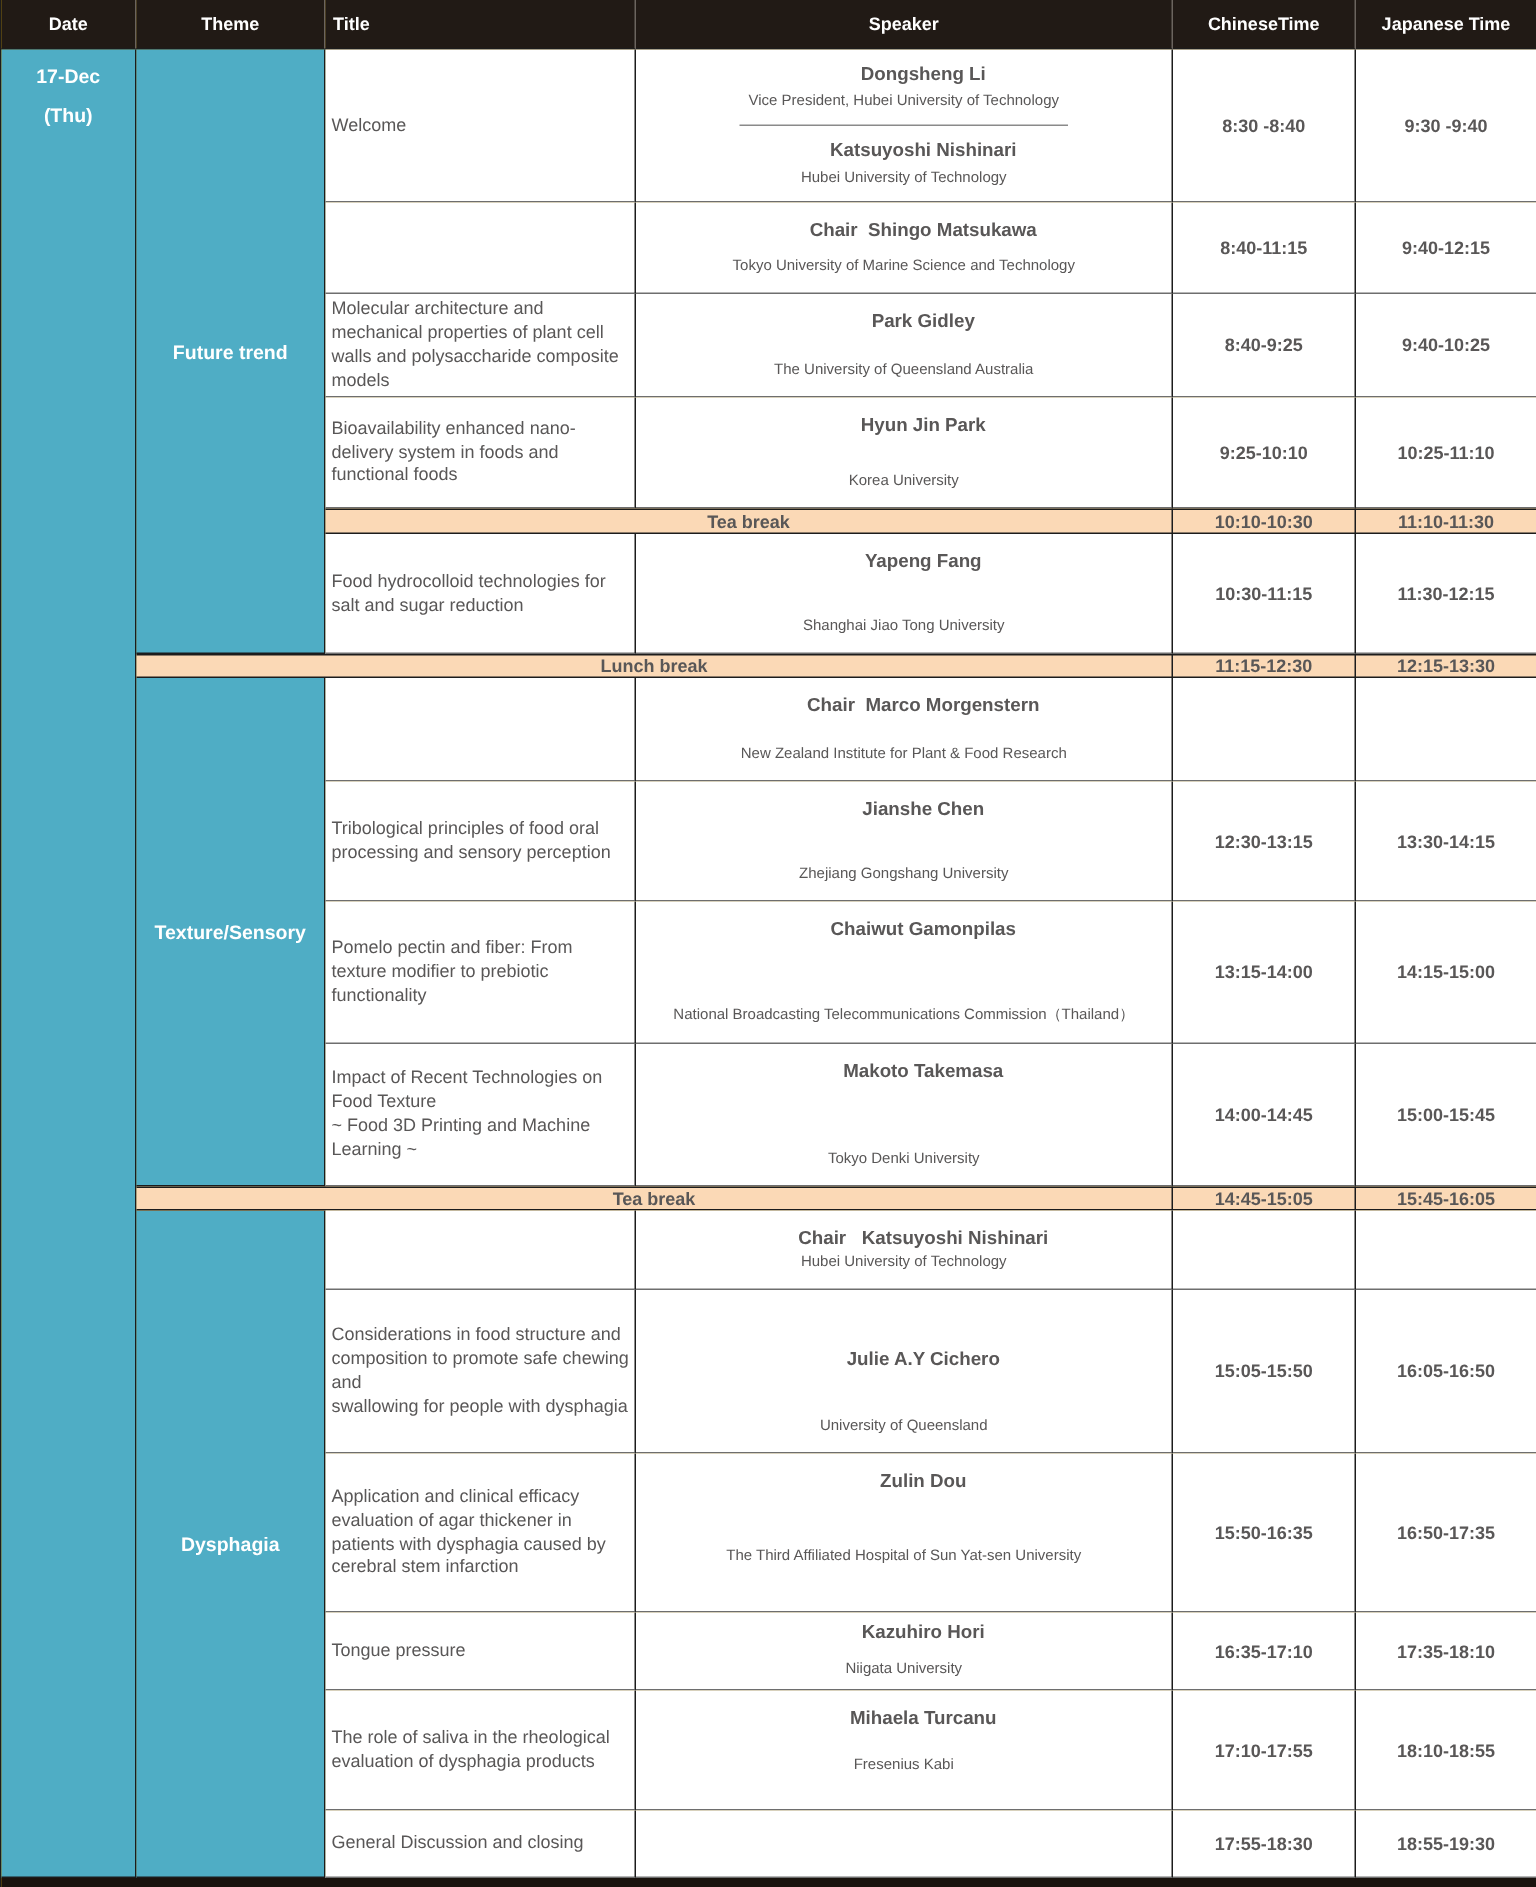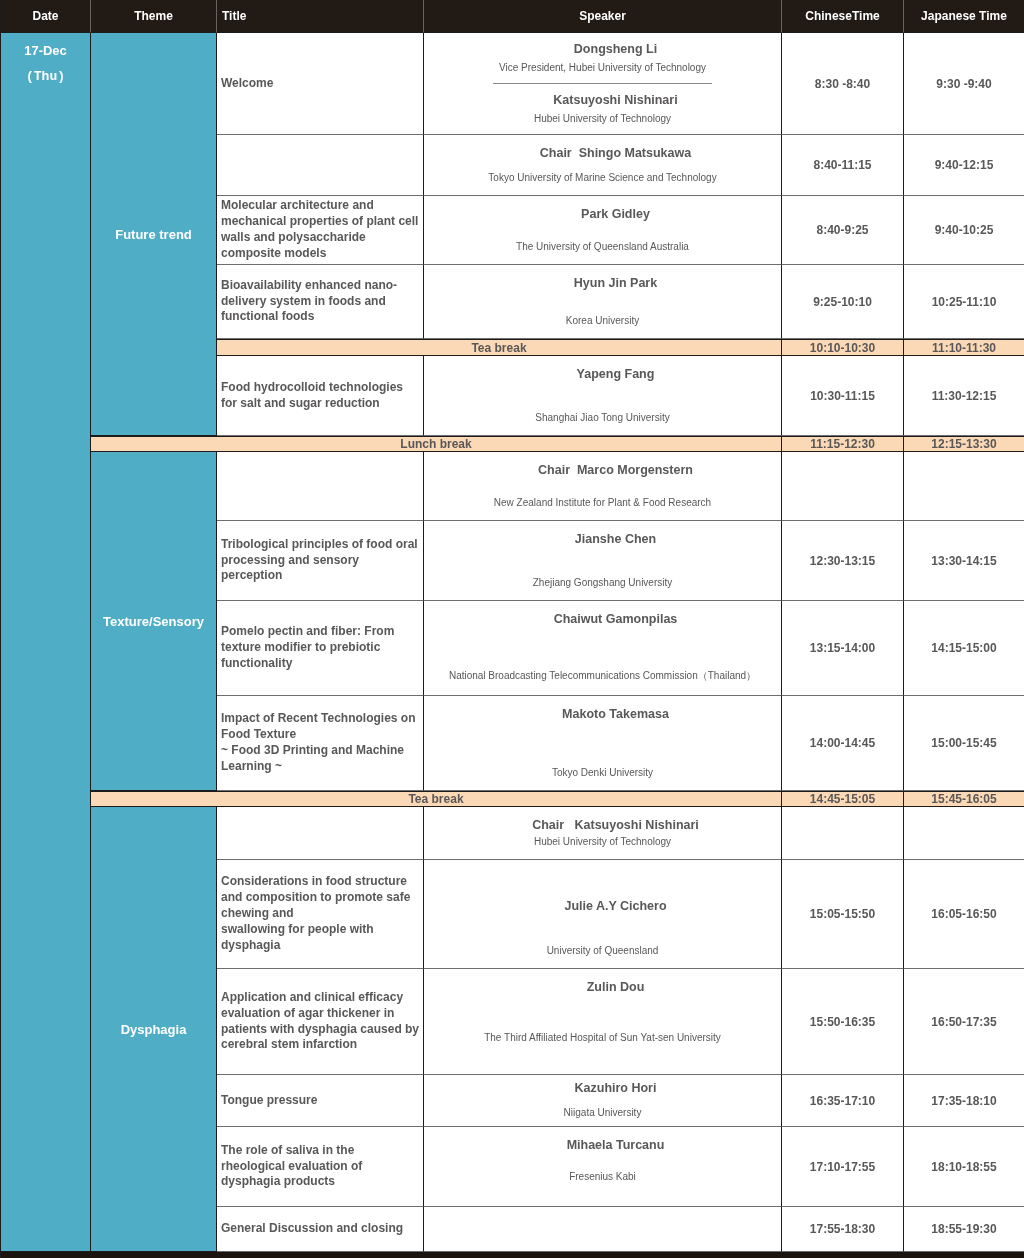--- a/index.html
+++ b/index.html
@@ -27,26 +27,26 @@
   }
   .hdr.left { justify-content:flex-start; padding-left:5px; }
 
   
   .tealcell {
     background:#4FADC5; color:#fff; font-weight:bold;
     border-right:1px solid #1c1c1c; border-bottom:1px solid #1c1c1c;
     display:flex; flex-direction:column; align-items:center;
   }
   .datec { justify-content:flex-start; padding-top:10px; font-size:13px; }
-  .datec .wd { margin-top:11px;font-family:Liberation Mono, monospace; }
+  .datec .wd { margin-top:11px; }
   .themec { justify-content:center; font-size:13px; text-align:center; }
 
   
   .title { display:flex; align-items:center; padding:4px 2px 4px 4px; }
-  .title span { font-size:12px; font-weight:bold; line-height:1.32; white-space:pre-line; }
+  .title span { font-size:12px; font-weight:normal; line-height:1.32; white-space:pre-line; }
 
   
   .speaker { display:flex; flex-direction:column; justify-content:space-between; align-items:center; text-align:center; padding:11px 6px 12px 6px; }
   .spk-name { font-size:12.5px; font-weight:bold; white-space:pre-wrap;margin-left:26px; }
   .spk-aff { font-size:10px; white-space:pre-wrap; }
   .speaker.split { padding:0; justify-content:stretch; }
   .subspk { flex:1; display:flex; flex-direction:column; justify-content:space-between; align-items:center; padding:9px 6px 10px 6px; }
   .subspk.first { border-bottom:1px solid #8a8a8a; }
 
   

